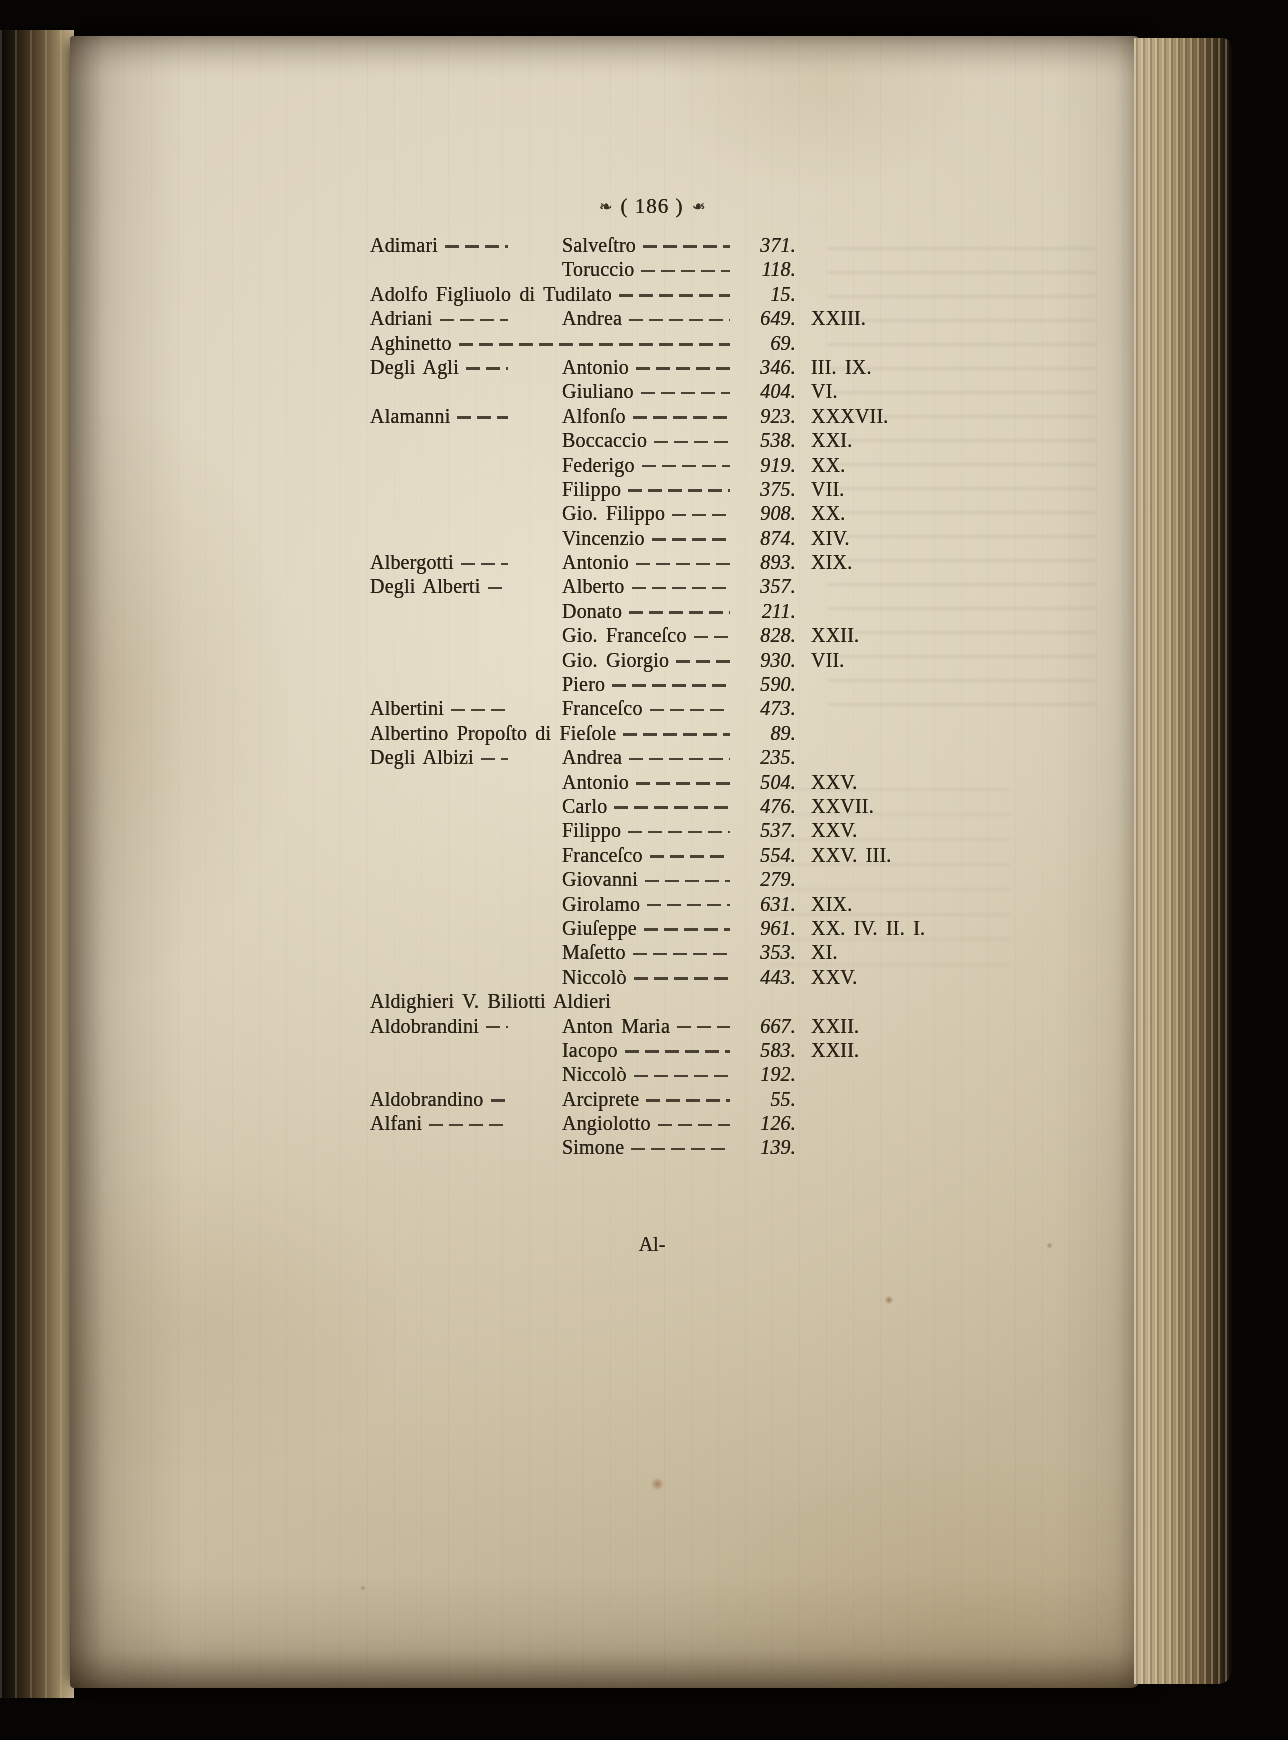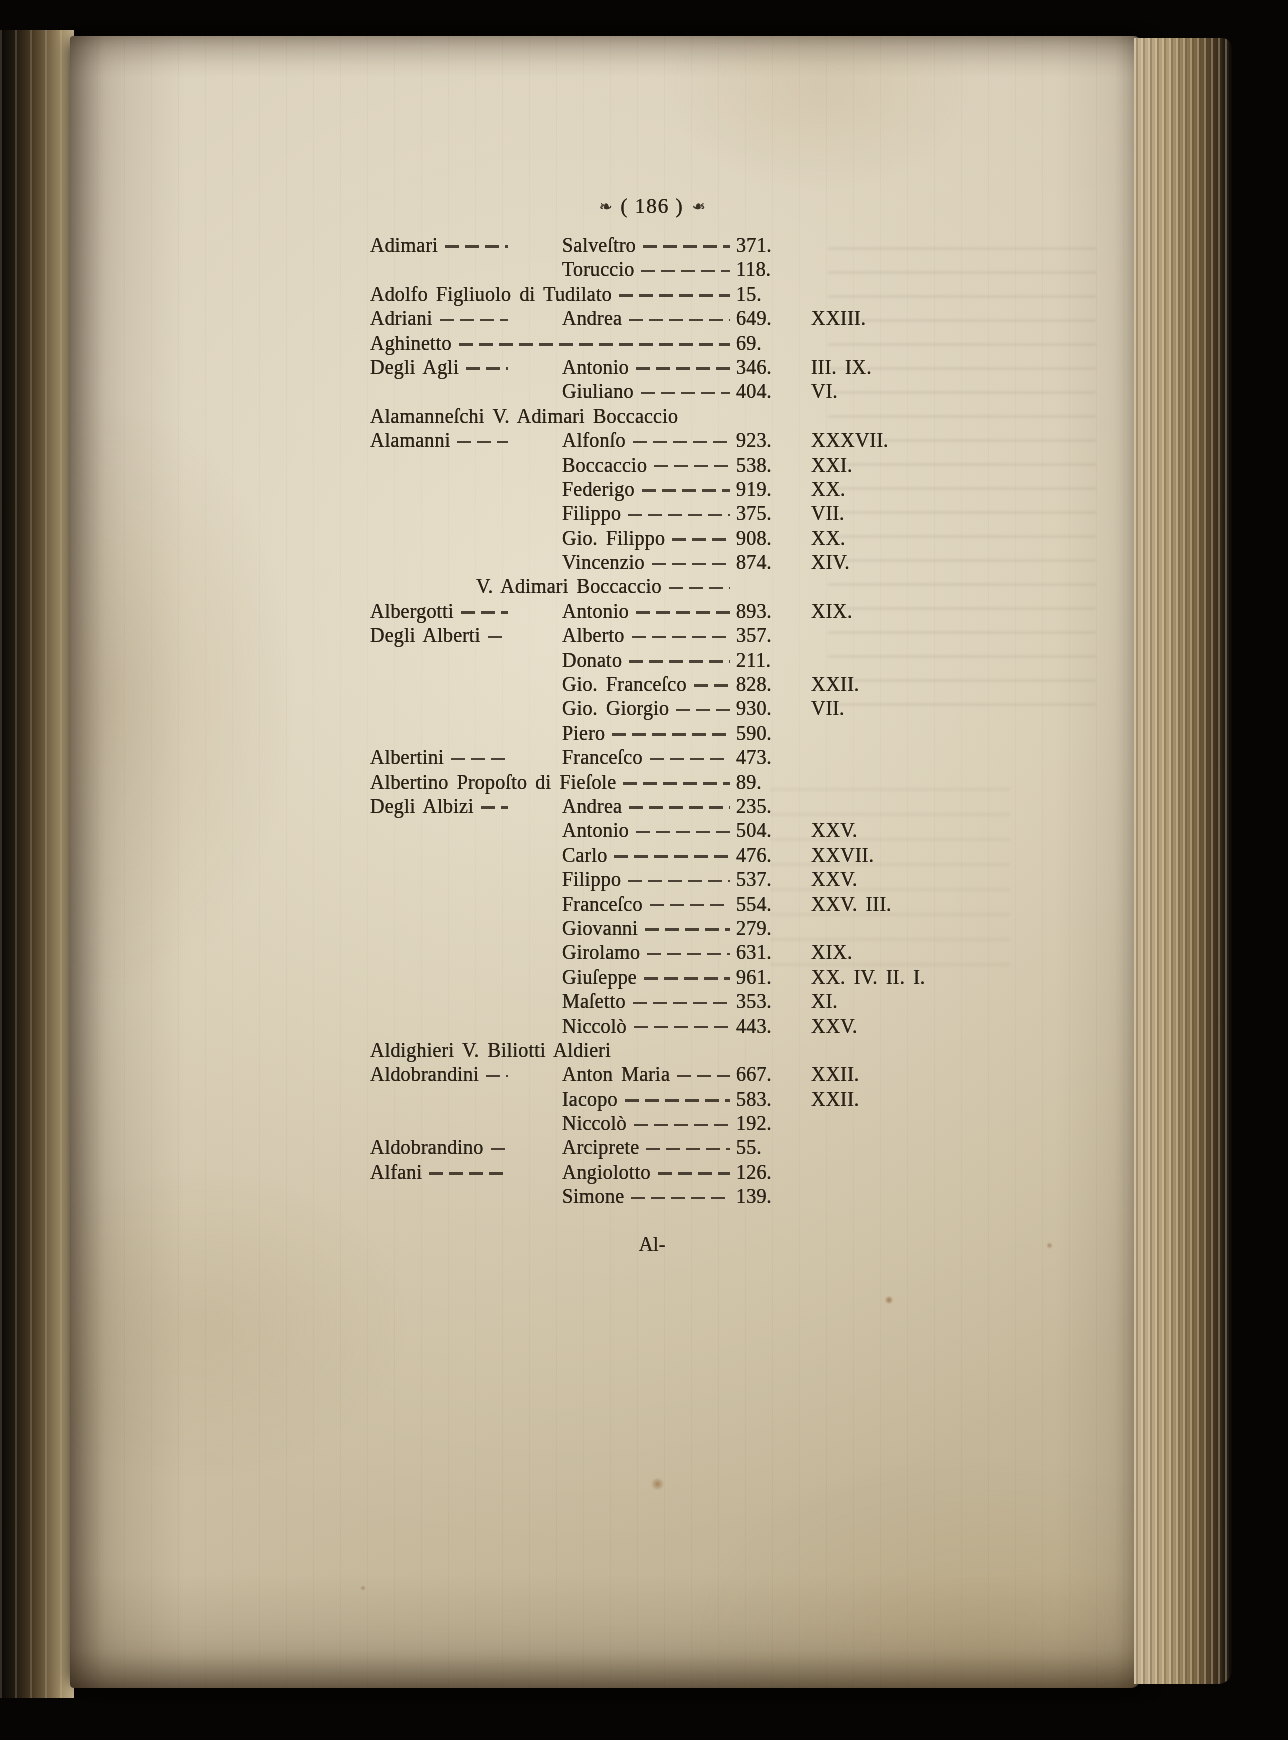--- a/index.html
+++ b/index.html
@@ -75,21 +75,21 @@
     font-size:20px;word-spacing:3px;letter-spacing:.2px;
     text-shadow:0 0 .6px currentColor;
   }
   .row{display:flex;height:24.4px;line-height:24.4px;}
   .c1{width:192px;display:flex;min-width:0;}
   .c2{width:222px;display:flex;min-width:0;}
   .cw{width:414px;display:flex;min-width:0;}
   .cw.plain{width:auto;}
   .cw.indent{width:308px;margin-left:106px;}
   .txt{white-space:nowrap;margin-left:48px;}
-  .pg{width:60px;white-space:nowrap;}
+  .pg{width:60px;text-align:right;white-space:nowrap;font-style:italic;}
   .rm{flex:1;padding-left:15px;white-space:nowrap;}
   .leader{
     flex:1 1 10px;min-width:10px;height:2.5px;align-self:center;
     margin:0 6px 0 7px;margin-top:3px;
     background:repeating-linear-gradient(90deg, currentColor 0 14px, rgba(0,0,0,0) 14px 20px);
     opacity:.82;
   }
   .catchword{
     position:absolute;left:252px;top:1197px;width:660px;text-align:center;
     font-size:20px;text-shadow:0 0 .6px currentColor;
@@ -181,25 +181,20 @@
         <div class="row">
           <div class="c1"></div>
           <div class="c2">
             <span class="txt">Giuliano</span>
             <span class="leader"></span>
           </div>
           <span class="pg">404.</span>
           <span class="rm">VI.</span>
         </div>
         <div class="row">
-          <div class="cw plain">
-            <span class="txt">Alamanneſchi V. Adimari Boccaccio</span>
-          </div>
-        </div>
-        <div class="row">
           <div class="c1">
             <span class="txt">Alamanni</span>
             <span class="leader"></span>
           </div>
           <div class="c2">
             <span class="txt">Alfonſo</span>
             <span class="leader"></span>
           </div>
           <span class="pg">923.</span>
           <span class="rm">XXXVII.</span>
@@ -241,28 +236,20 @@
           <span class="rm">XX.</span>
         </div>
         <div class="row">
           <div class="c1"></div>
           <div class="c2">
             <span class="txt">Vincenzio</span>
             <span class="leader"></span>
           </div>
           <span class="pg">874.</span>
           <span class="rm">XIV.</span>
-        </div>
-        <div class="row">
-          <div class="cw indent">
-            <span class="txt">V. Adimari Boccaccio</span>
-            <span class="leader"></span>
-          </div>
-          <span class="pg"></span>
-          <span class="rm"></span>
         </div>
         <div class="row">
           <div class="c1">
             <span class="txt">Albergotti</span>
             <span class="leader"></span>
           </div>
           <div class="c2">
             <span class="txt">Antonio</span>
             <span class="leader"></span>
           </div>

